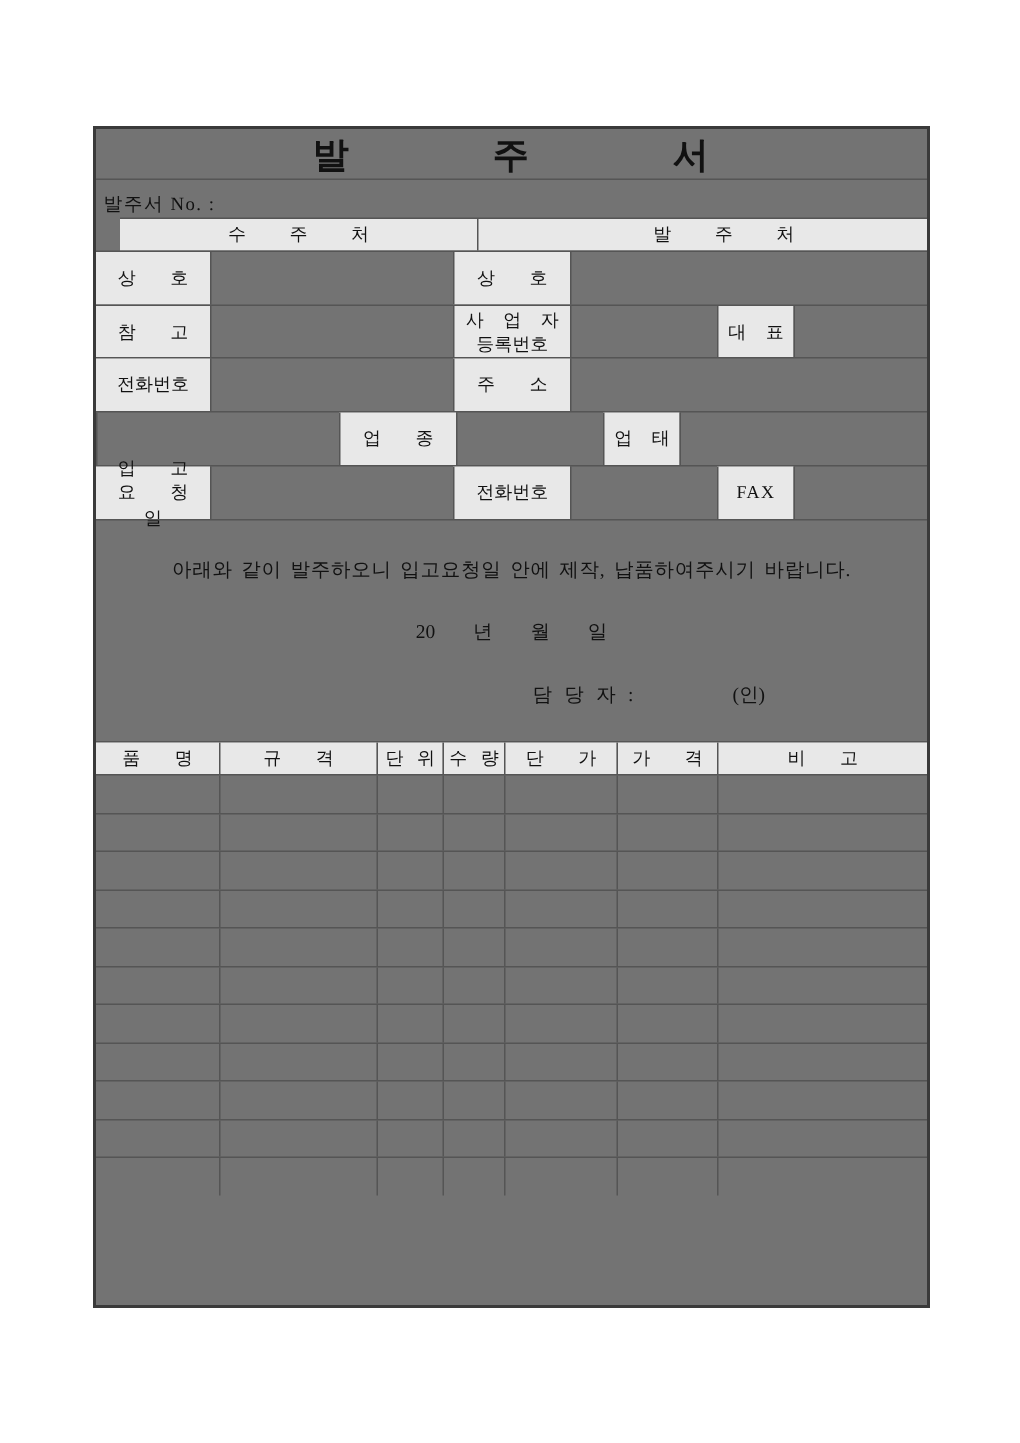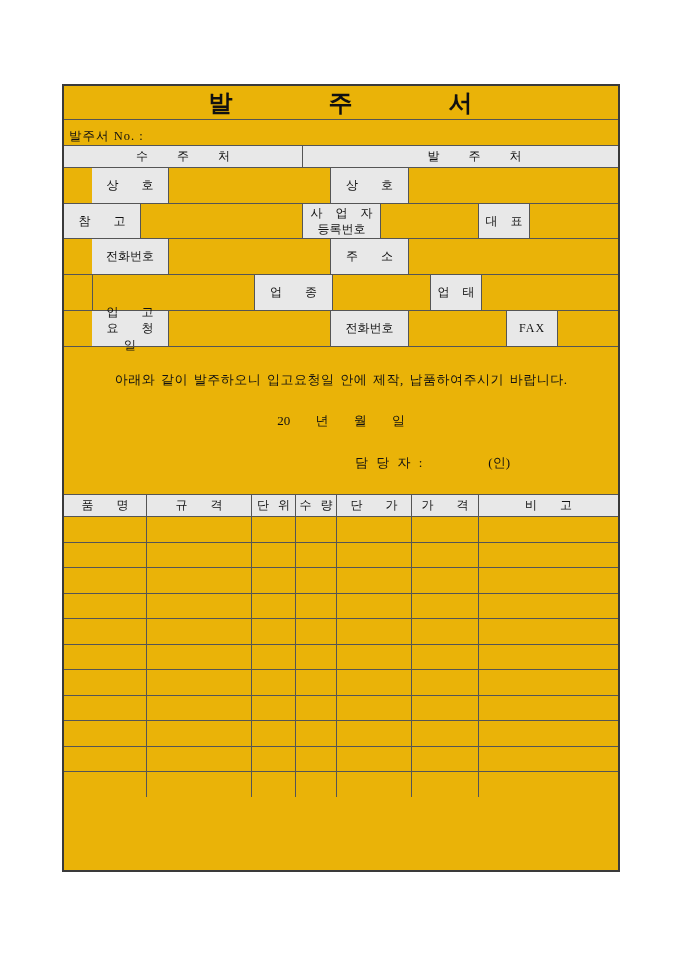--- a/index.html
+++ b/index.html
@@ -1,40 +1,40 @@
 <!DOCTYPE html>
 <html><head>
 <meta charset="utf-8">
 <style>
   * { margin:0; padding:0; box-sizing:border-box; }
   html,body { width:680px; height:962px; background:#ffffff; overflow:hidden; }
   body { font-family:"Liberation Serif","DejaVu Serif",serif; color:#111; }
 
   .form {
     position:absolute; left:62px; top:84px; width:558px; height:788px;
-    border:2px solid #3a3a3a; display:flex; flex-direction:column; background:#eab308;
+    border:2px solid #3a3a3a; display:flex; flex-direction:column; background:#737373;
   }
   .row { display:flex; flex-direction:row; border-top:1px solid #555; }
   .row.first { border-top:none; }
   .cell { border-left:1px solid #555; display:flex; align-items:center; justify-content:center; }
   .cell.nb { border-left:none; }
   .gray { background:#e8e8e8; }
   .label { font-size:12px; white-space:pre-line; text-align:center; line-height:1.35; }
 
   .title-row { height:33px; align-items:center; justify-content:center; }
   .title { font-size:24px; font-weight:bold; word-spacing:88px; letter-spacing:1px; }
   .no-row { height:26px; align-items:flex-end; }
   .no-label { font-size:12.5px; padding-left:5px; letter-spacing:1px; }
 
-  .sec-row { height:22px; }
+  .sec-row { height:22px;margin-left:16px; }
   .sec-cell { font-size:12px; word-spacing:26px; }
   .sec-left { width:238px; }
   .sec-right { flex:1;padding-left:28px; }
 
-  .info-row1 { height:36px;padding-left:28px; }
+  .info-row1 { height:36px; }
   .info-row2 { height:35px; }
   .w-llab { width:76px; }
   .w-lval { width:162px; }
   .w-rlab { width:78px; }
   .w-rval1 { width:98px; }
   .w-sub { width:51px; }
   .grow { flex:1; }
 
   .ws-label { word-spacing:20px; }
   .ws-sub { word-spacing:10px; }

